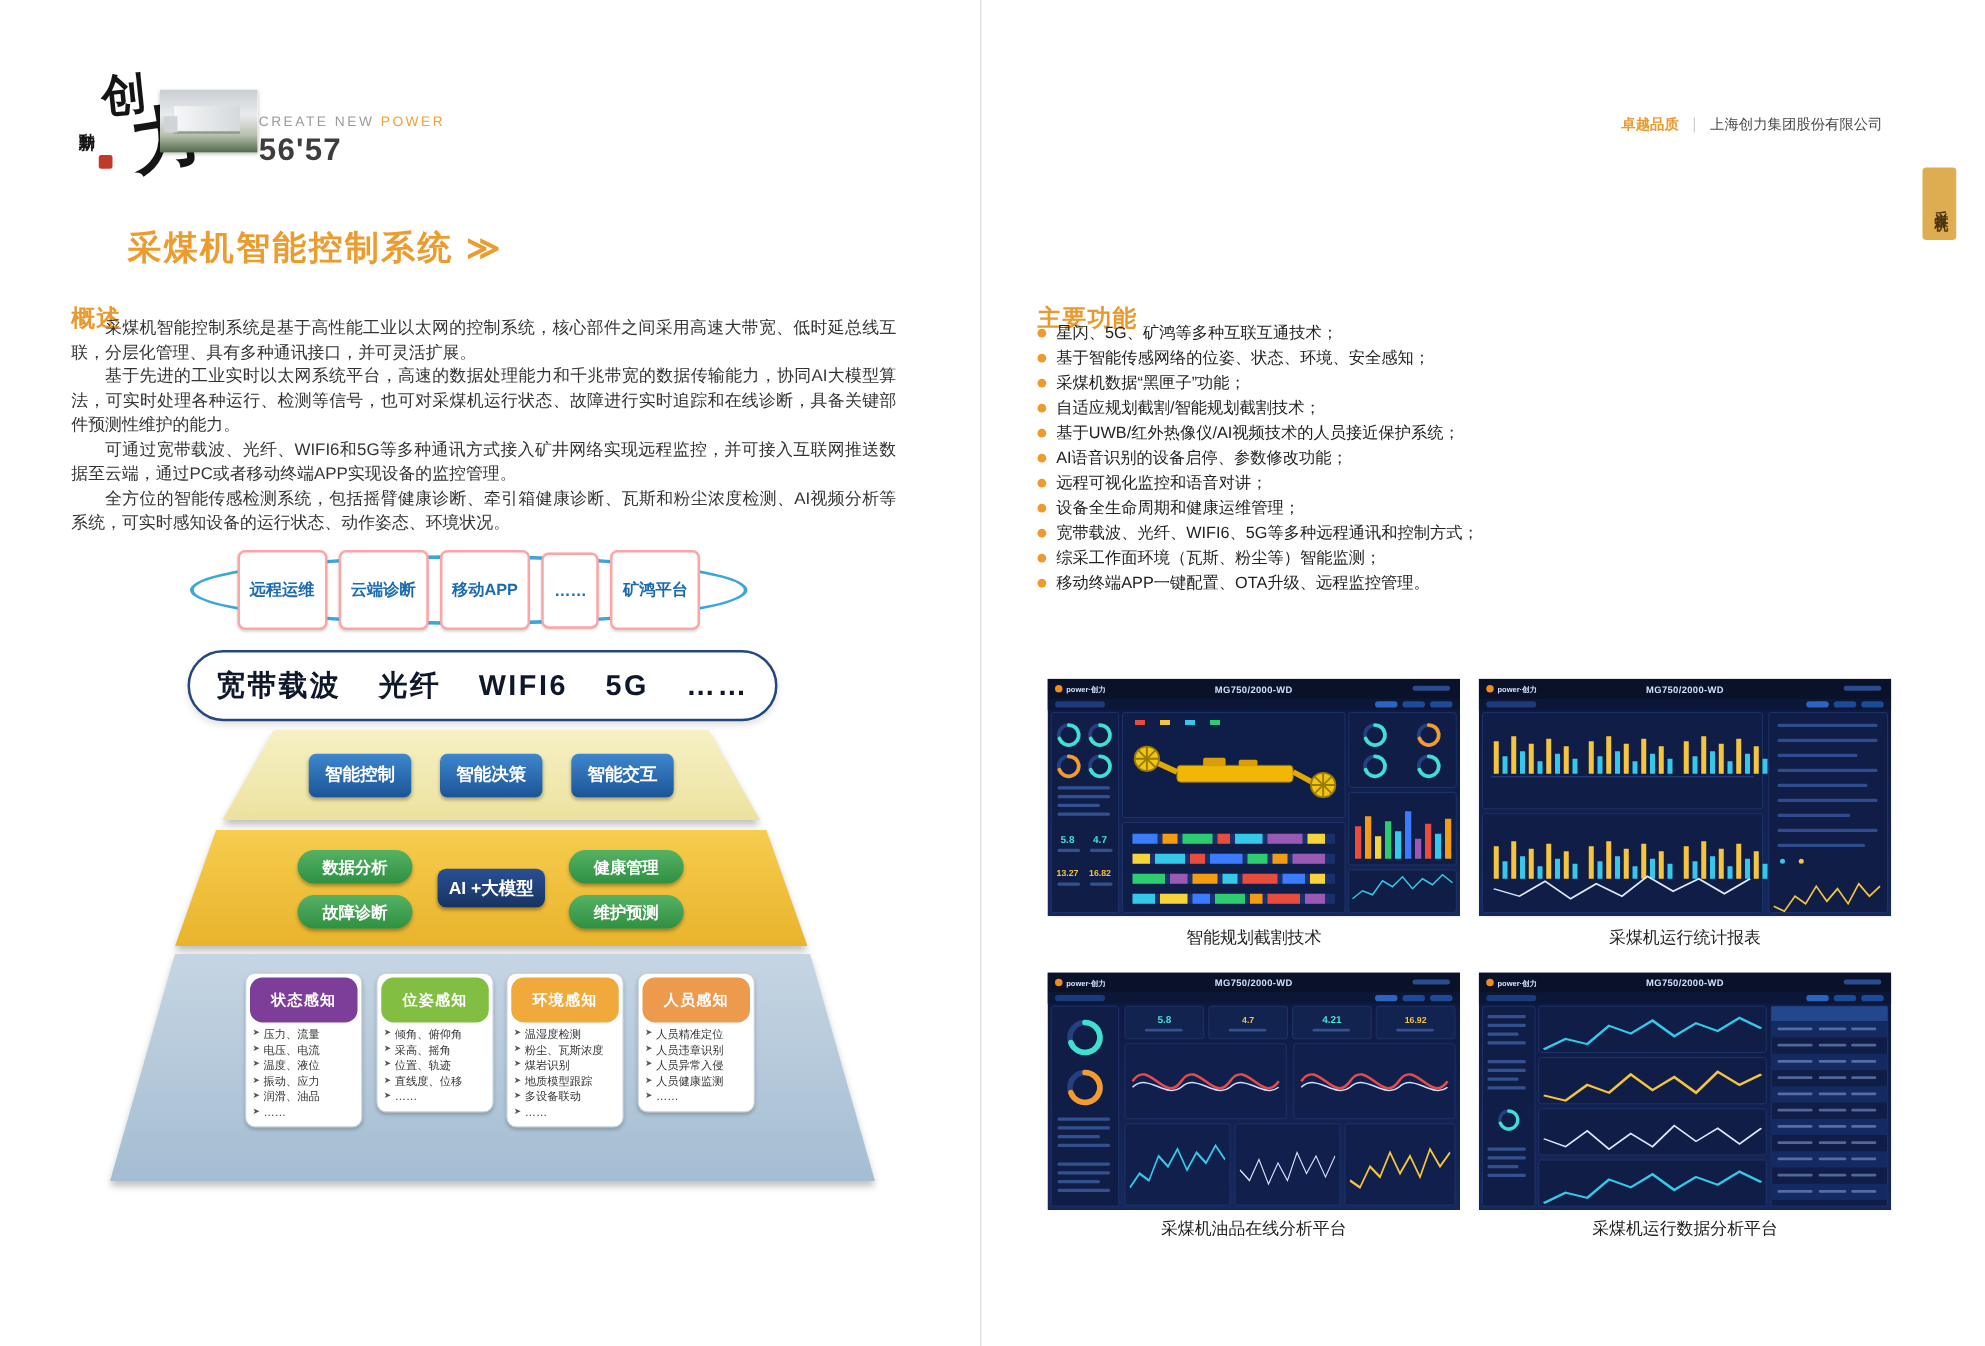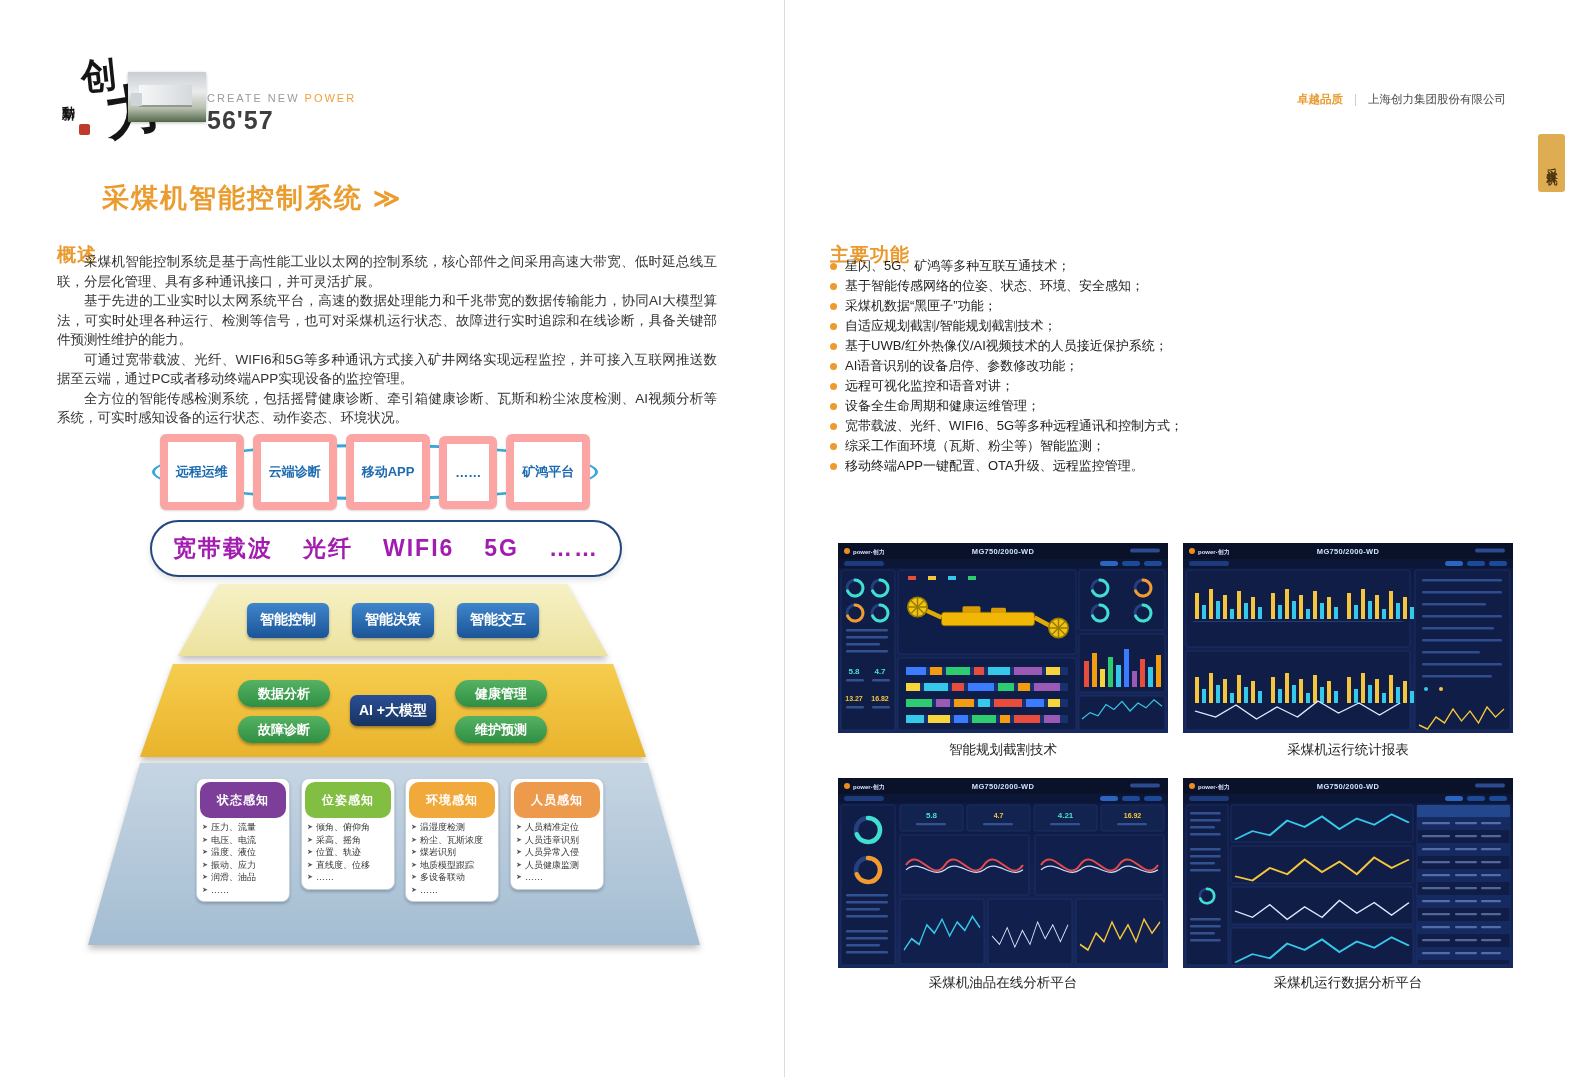--- a/index.html
+++ b/index.html
@@ -32,26 +32,26 @@
   #overview-head{left:57px;top:226px;}
   .overview-text{position:absolute;left:57px;top:252px;width:660px;font-size:13.5px;line-height:19.5px;
                  color:#333;text-align:justify;}
   .overview-text p{margin:0;text-indent:2em;}
 
   
   .ellipse-ring{position:absolute;left:152px;top:444px;width:446px;height:56px;border:3px solid #3aa7db;
                 border-radius:50%;box-sizing:border-box;}
   .top-nodes{position:absolute;left:152px;top:444px;width:446px;height:56px;display:flex;align-items:center;
              justify-content:center;gap:9px;}
-  .top-node{background:#fff;border:8px solid #fca5a5;border-radius:6px;color:#1c6bb0;font-weight:bold;
+  .top-node{background:#fff;border:2px solid #fca5a5;border-radius:6px;color:#1c6bb0;font-weight:bold;
             font-size:13px;padding:21px 8px;white-space:nowrap;box-shadow:0 1px 2px rgba(0,0,0,.15);}
   .comm-bar{position:absolute;left:150px;top:520px;width:472px;height:57px;background:#fff;box-sizing:border-box;
             border:2px solid #24477f;border-radius:30px;display:flex;align-items:center;justify-content:center;
             gap:30px;box-shadow:0 3px 6px rgba(0,0,0,.12);}
-  .comm-item{color:#a21caf;font-size:23px;font-weight:bold;letter-spacing:2px;white-space:nowrap;}
+  .comm-item{color:#0f172a;font-size:23px;font-weight:bold;letter-spacing:2px;white-space:nowrap;}
 
   .layer{position:absolute;filter:drop-shadow(0 4px 3px rgba(0,0,0,.25));}
   .layer .shape{width:100%;height:100%;position:relative;}
   .l1{left:178px;top:584px;width:430px;height:72px;}
   .l1 .shape{clip-path:polygon(9.5% 0,90.5% 0,100% 100%,0 100%);
              background:linear-gradient(180deg,#f6f1c6,#ece29e);
              display:flex;align-items:center;justify-content:center;gap:23px;}
   .blue-box{width:82px;height:35px;border-radius:6px;background:linear-gradient(180deg,#3f86cd,#1b5497);
             color:#fff;font-weight:bold;font-size:14px;display:flex;align-items:center;justify-content:center;
             box-shadow:0 2px 3px rgba(0,0,0,.3);}

